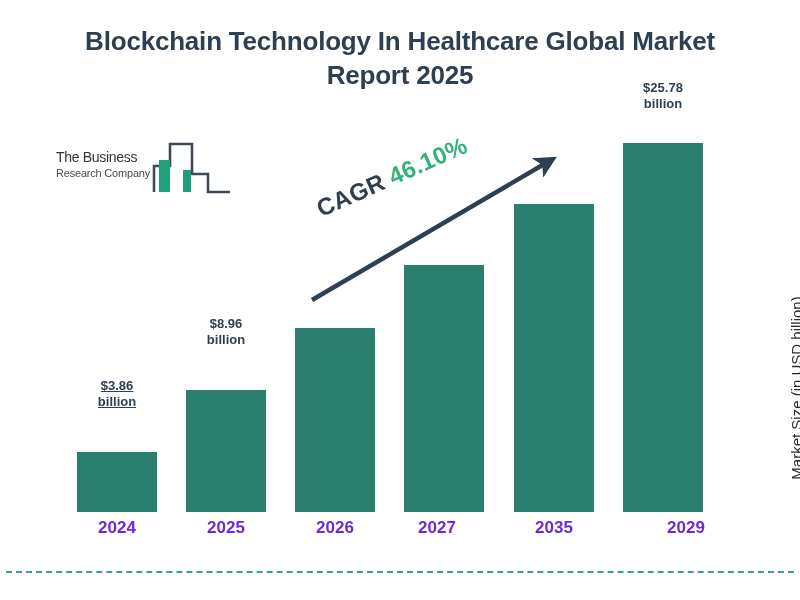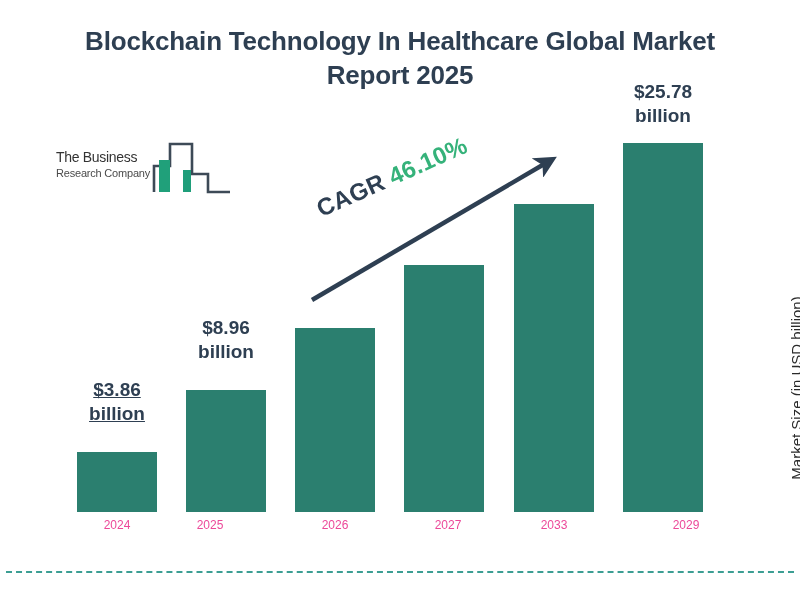--- a/index.html
+++ b/index.html
@@ -77,31 +77,32 @@
     width: 800px;
     height: 600px;
   }
   .bar {
     position: absolute;
     background: #2b7f6f;
   }
   .bar-label {
     position: absolute;
     text-align: center;
-    font-size: 19px;
+    font-size: 13px;
     font-weight: bold;
     color: #2e3f52;
     line-height: 1.25;
     white-space: pre-line;
   }
   .tick-label {
     position: absolute;
     text-align: center;
-    font-size: 12px;
-    color: #ec4899;
+    font-size: 17px;
+    color: #6d28d9;
+    font-weight: bold;
   }
 
   
   .ylabel {
     position: absolute;
     right: 6px;
     top: 258px;
     font-size: 15px;
     color: #2a2a2a;
     transform: rotate(-90deg);
@@ -170,24 +171,24 @@
     <div class="bar" style="left:623px; top:143px; width:80px; height:369px;"></div>
 
     <div class="bar-label" style="left:57px; top:378px; width:120px;text-decoration:underline;">$3.86
 billion</div>
     <div class="bar-label" style="left:166px; top:316px; width:120px;">$8.96
 billion</div>
     <div class="bar-label" style="left:603px; top:80px; width:120px;">$25.78
 billion</div>
 
     <div class="tick-label" style="left:77px; top:518px; width:80px;">2024</div>
-    <div class="tick-label" style="left:170px; top:518px; width:80px;">2025</div>
+    <div class="tick-label" style="left:186px; top:518px; width:80px;">2025</div>
     <div class="tick-label" style="left:295px; top:518px; width:80px;">2026</div>
-    <div class="tick-label" style="left:408px; top:518px; width:80px;text-align:center;">2027</div>
-    <div class="tick-label" style="left:514px; top:518px; width:80px;">2033</div>
+    <div class="tick-label" style="left:397px; top:518px; width:80px;text-align:center;">2027</div>
+    <div class="tick-label" style="left:514px; top:518px; width:80px;">2035</div>
     <div class="tick-label" style="left:646px; top:518px; width:80px;">2029</div>
 
     <svg class="plot" style="pointer-events:none;">
       <defs>
         <marker id="arrowhead" markerWidth="5" markerHeight="5" refX="2.2" refY="2.5" orient="auto">
           <path d="M0,0 L5,2.5 L0,5 L1.3,2.5 Z" fill="#2e3f52"></path>
         </marker>
       </defs>
       <line x1="312" y1="300" x2="546" y2="163" stroke="#2e3f52" stroke-width="4.5" marker-end="url(#arrowhead)"></line>
     </svg>

